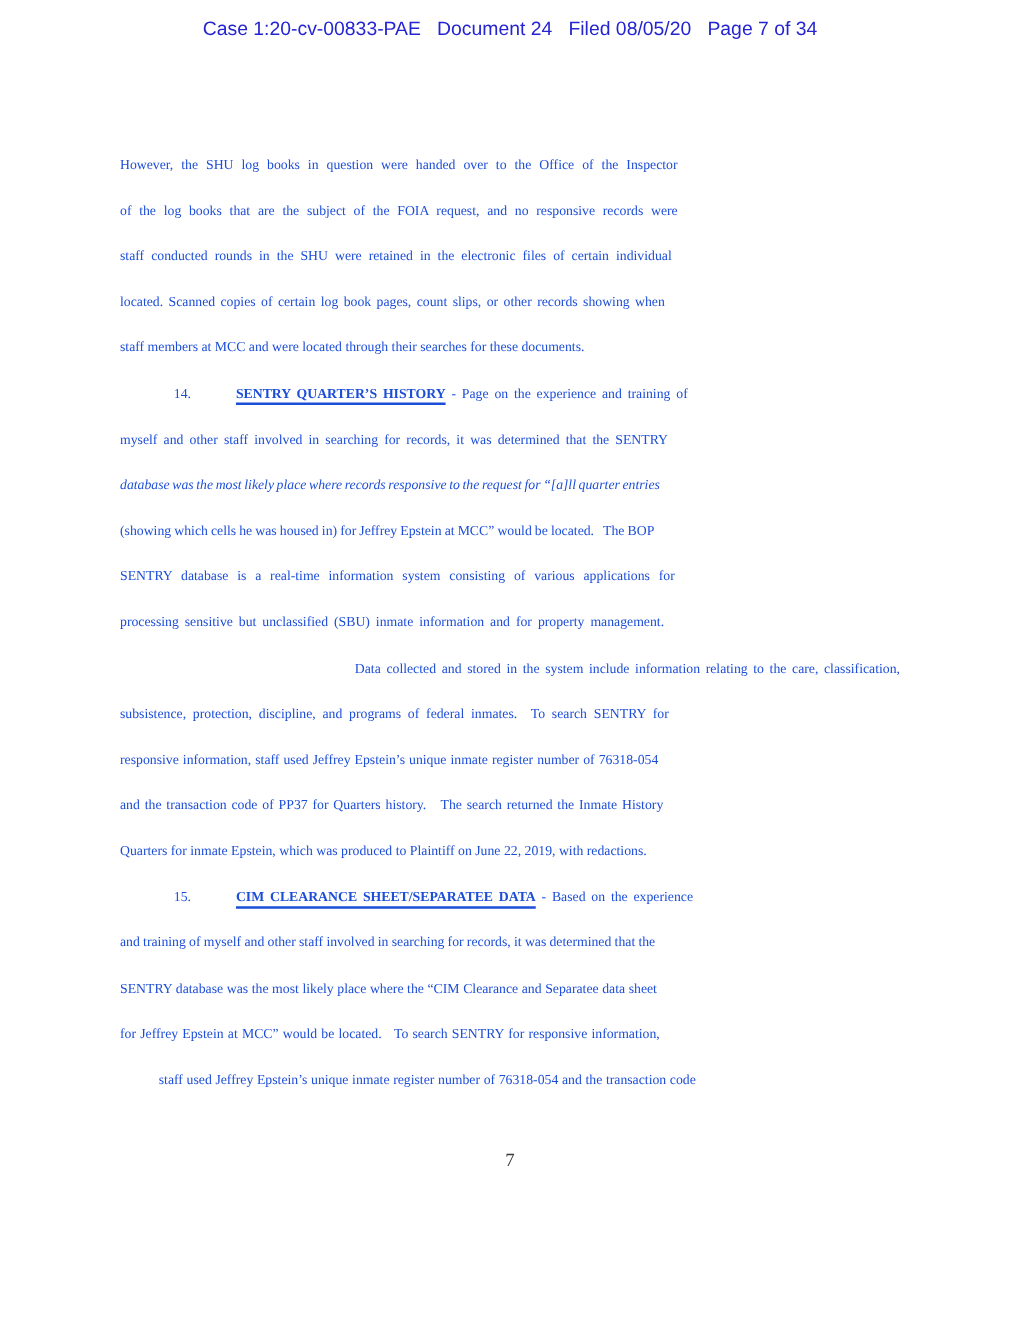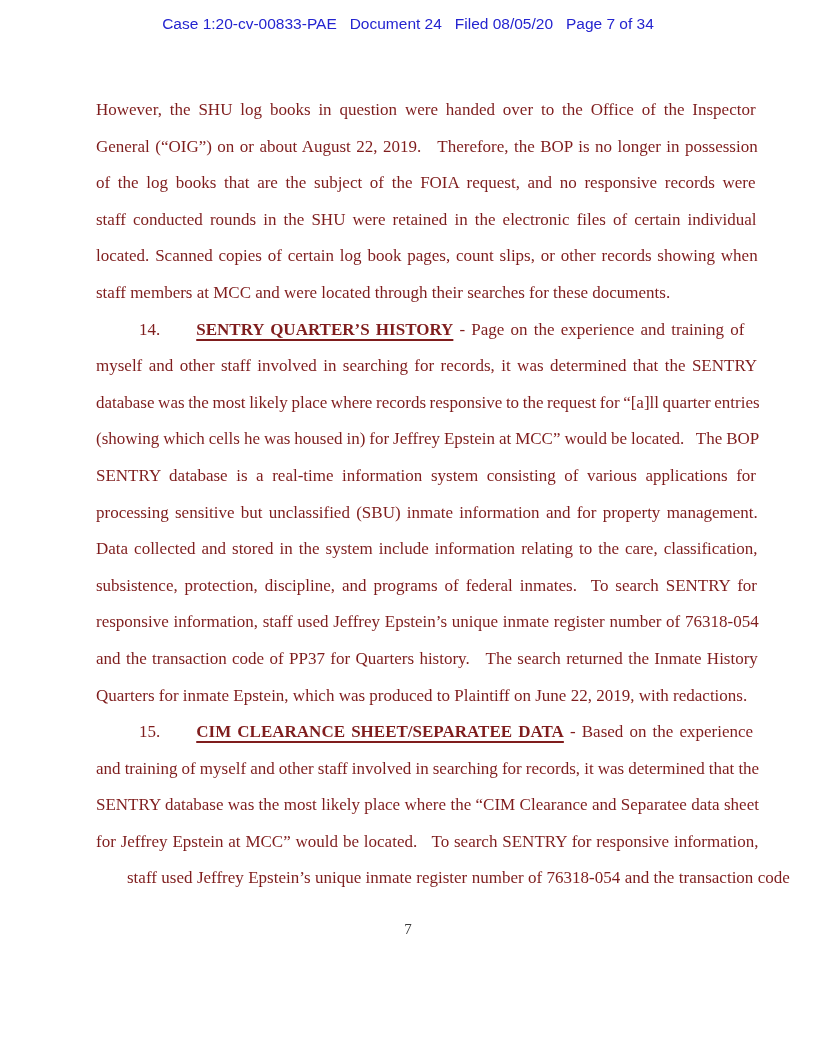--- a/index.html
+++ b/index.html
@@ -18,24 +18,24 @@
     position: absolute;
     top: 15px; left: 0; width: 100%;
     text-align: center;
     font-family: "Liberation Sans", "DejaVu Sans", sans-serif;
     font-size: 15.5px;
     color: #2424d0;
     white-space: pre;
   }
   .body-col {
     position: absolute;
-    top: 92px; left: 96px; width: 624px;
-    font-size: 17px;
+    top: 114px; left: 96px; width: 624px;
+    font-size: 11px;
     line-height: 36.6px;
-    color: #7f1d1d;
+    color: #1d4ed8;
   }
   .line { white-space: pre; }
   .sp { display: inline-block; }
   .sp-indent { width: 43px; }
   .sp-tab { width: 36px; }
   .heading {
     font-weight: bold;
     text-decoration: underline;
     text-decoration-thickness: 1.8px;
     text-underline-offset: 3.5px;
@@ -50,30 +50,29 @@
 </style>
 </head>
 <body>
 
 <div class="page">
   <div class="stamp">Case 1:20-cv-00833-PAE &nbsp; Document 24 &nbsp; Filed 08/05/20 &nbsp; Page 7 of 34</div>
 
   <div class="body-col">
       <div>
         <div class="line" style="word-spacing: 3.628px;"><span><span>However, the SHU log books in question were handed over to the Office of the Inspector</span></span></div>
-        <div class="line" style="word-spacing: 1.209px;"><span><span>General (“OIG”) on or about August 22, 2019. &nbsp; Therefore, the BOP is no longer in possession</span></span></div>
         <div class="line" style="word-spacing: 3.427px;"><span><span>of the log books that are the subject of the FOIA request, and no responsive records were</span></span></div>
         <div class="line" style="word-spacing: 2.828px;"><span><span>staff conducted rounds in the SHU were retained in the electronic files of certain individual</span></span></div>
         <div class="line" style="word-spacing: 1.567px;"><span><span>located. Scanned copies of certain log book pages, count slips, or other records showing when</span></span></div>
         <div class="line" style="word-spacing: 0px;"><span><span>staff members at MCC and were located through their searches for these documents.</span></span></div>
       </div>
       <div>
         <div class="line" style="word-spacing: 1.917px;"><span><span class="sp sp-indent"></span><span>14.</span><span class="sp sp-tab"></span><span class="heading">SENTRY QUARTER’S HISTORY</span><span> - Page on the experience and training of</span></span></div>
         <div class="line" style="word-spacing: 2.158px;"><span><span>myself and other staff involved in searching for records, it was determined that the SENTRY</span></span></div>
-        <div class="line" style="word-spacing: -0.665px;"><span><span>database was the most likely place where records responsive to the request for “[a]ll quarter entries</span></span></div>
+        <div class="line" style="word-spacing: -0.665px; font-style: italic;"><span><span>database was the most likely place where records responsive to the request for “[a]ll quarter entries</span></span></div>
         <div class="line" style="word-spacing: -0.281px;"><span><span>(showing which cells he was housed in) for Jeffrey Epstein at MCC” would be located. &nbsp; The BOP</span></span></div>
         <div class="line" style="word-spacing: 4.307px;"><span><span>SENTRY database is a real-time information system consisting of various applications for</span></span></div>
         <div class="line" style="word-spacing: 2.014px;"><span><span>processing sensitive but unclassified (SBU) inmate information and for property management.</span></span></div>
         <div class="line" style="word-spacing: 1.76px; text-align: right;"><span><span>Data collected and stored in the system include information relating to the care, classification,</span></span></div>
         <div class="line" style="word-spacing: 2.674px;"><span><span>subsistence, protection, discipline, and programs of federal inmates. &nbsp;To search SENTRY for</span></span></div>
         <div class="line" style="word-spacing: 0.47px;"><span><span>responsive information, staff used Jeffrey Epstein’s unique inmate register number of 76318-054</span></span></div>
         <div class="line" style="word-spacing: 1.122px;"><span><span>and the transaction code of PP37 for Quarters history. &nbsp; The search returned the Inmate History</span></span></div>
         <div class="line" style="word-spacing: 0px;"><span><span>Quarters for inmate Epstein, which was produced to Plaintiff on June 22, 2019, with redactions.</span></span></div>
       </div>
       <div>

